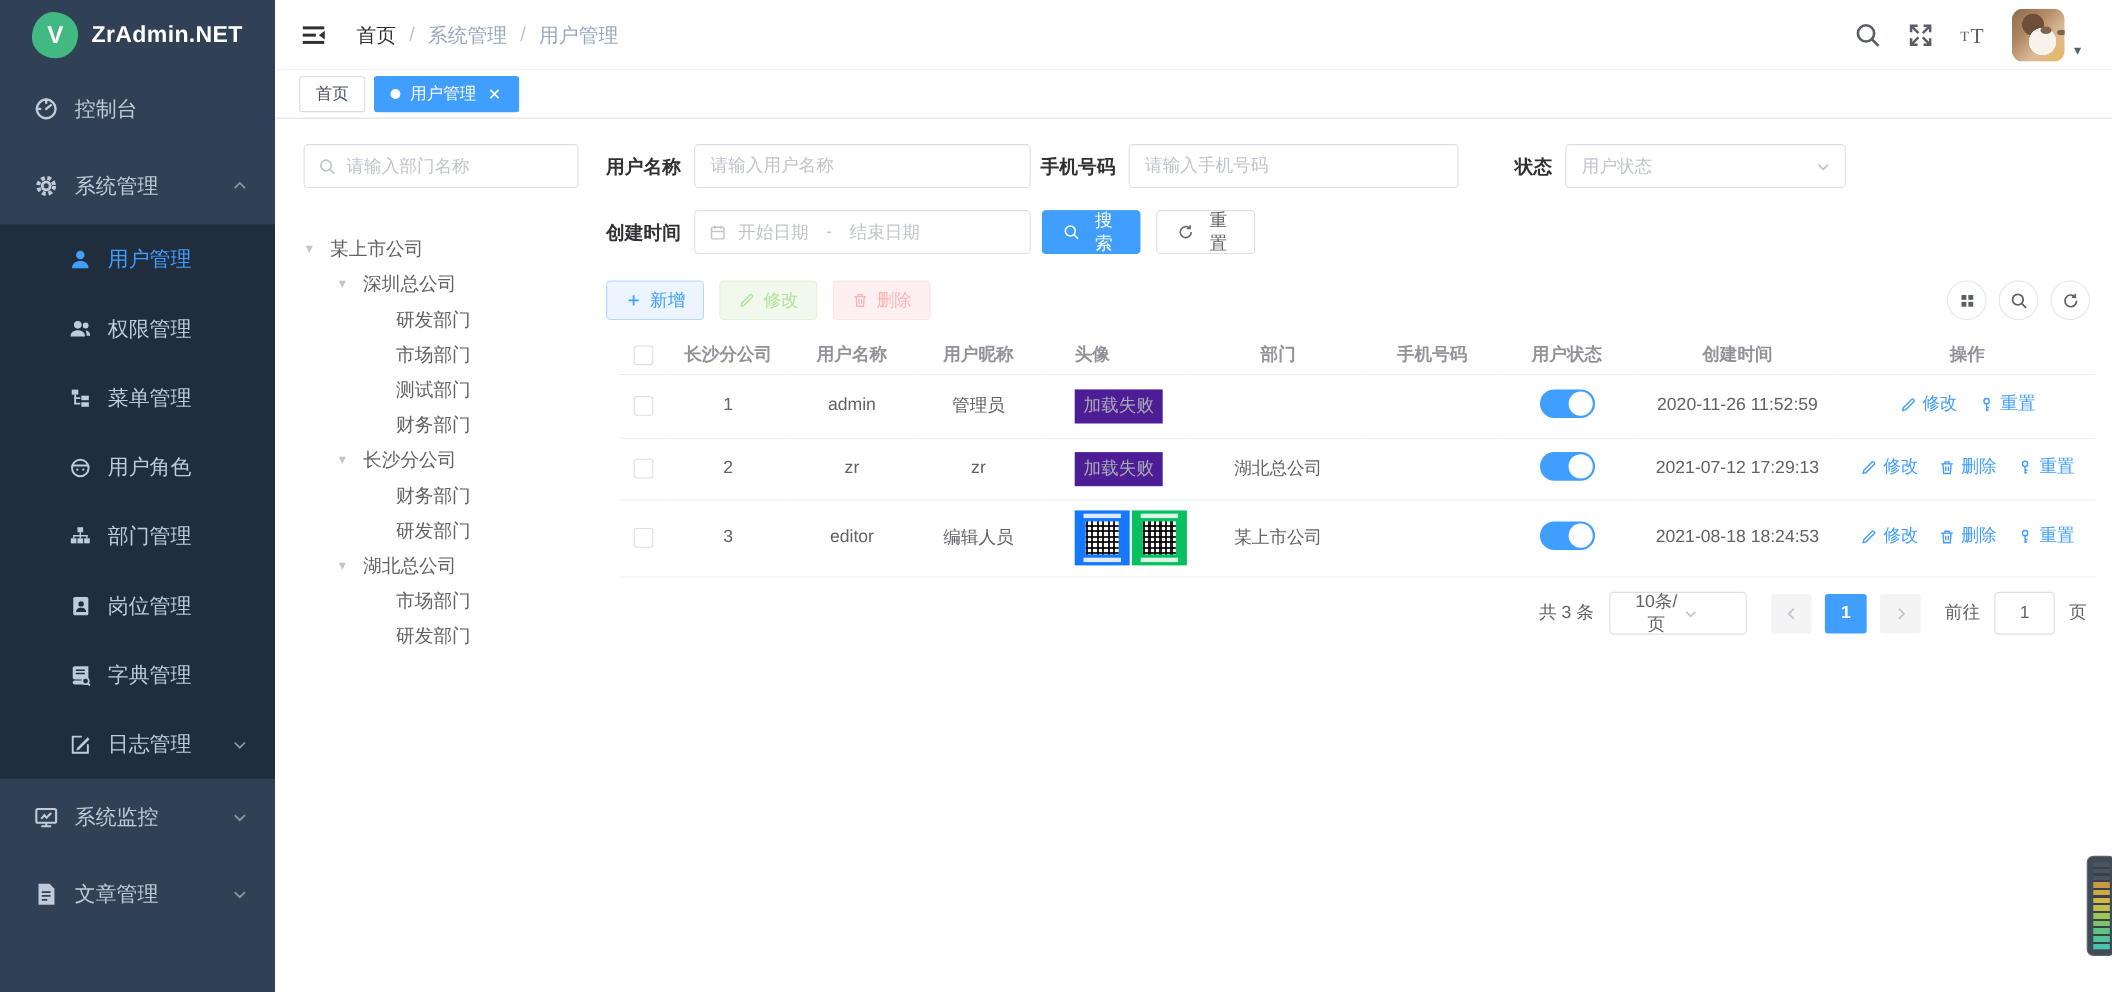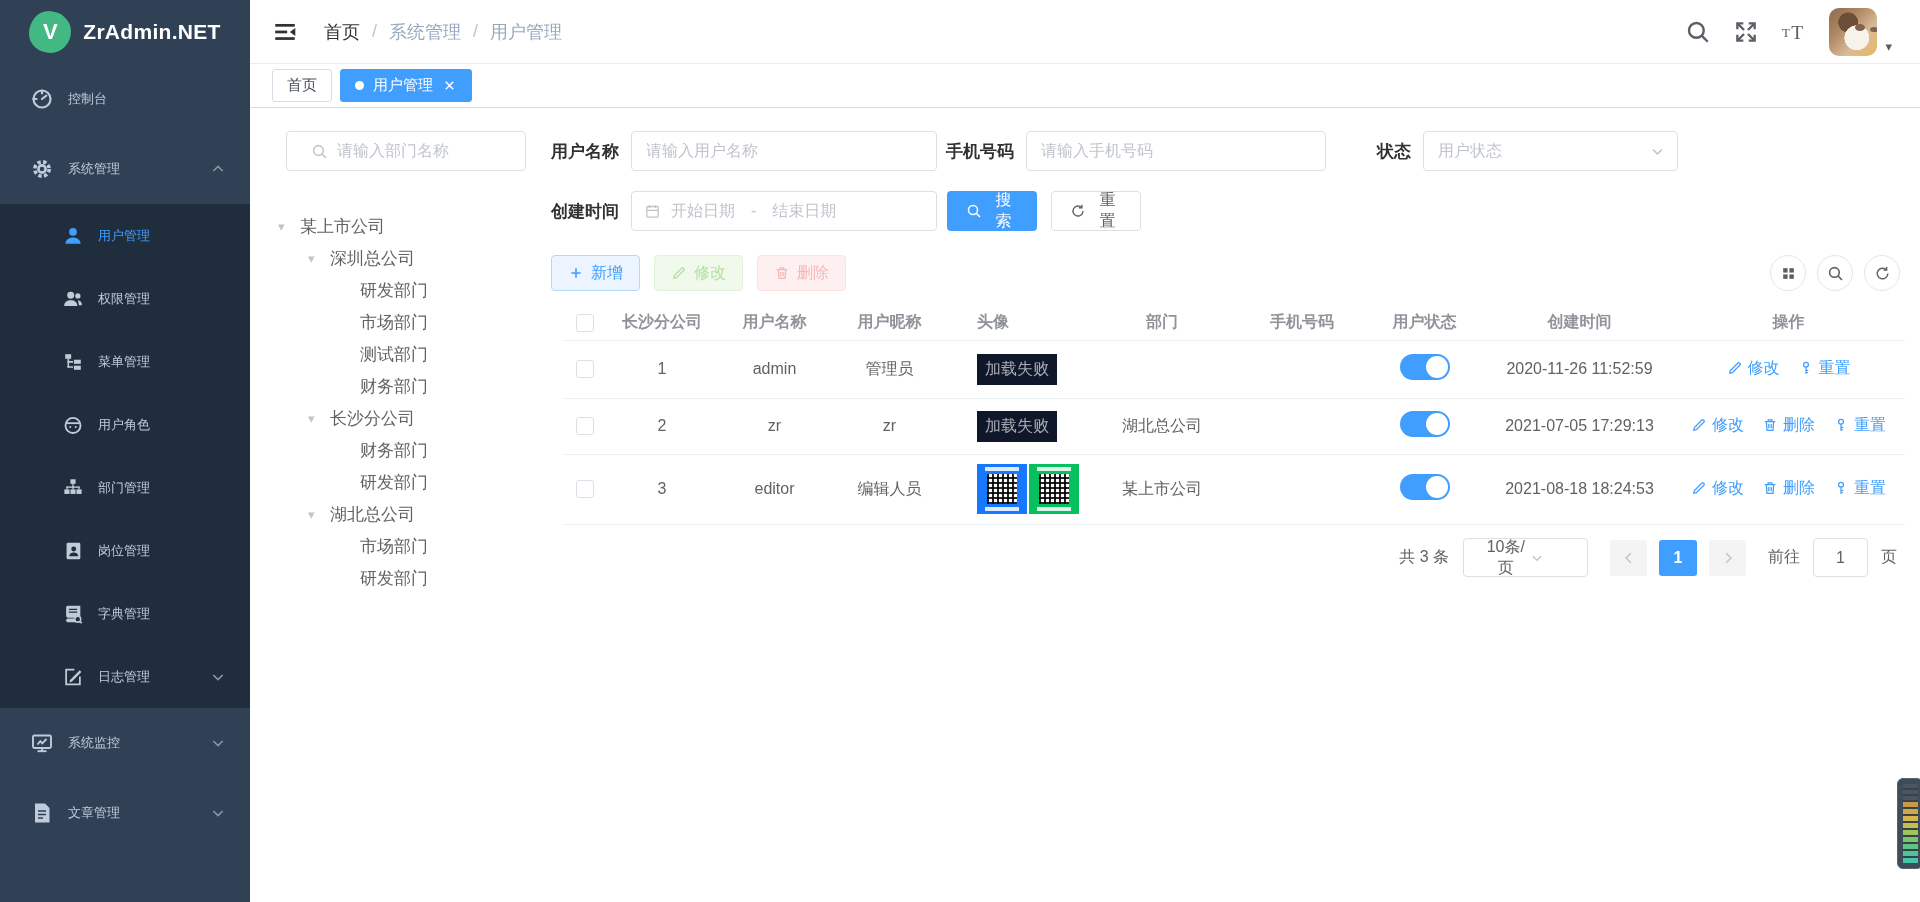--- a/index.html
+++ b/index.html
@@ -16,21 +16,21 @@
     display:flex; align-items:center; justify-content:center; color:#fff; font-weight:bold; font-size:22px; }
   .logo-text { color:#fff; font-size:21px; font-weight:bold; letter-spacing:.3px;text-align:right; }
   .menu-item { display:flex; align-items:center; color:var(--sidebar-text); cursor:pointer; position:relative; }
   .menu-item.top { height:70px; padding-left:30px; }
   .menu-item.sub { height:63px; padding-left:62px; }
   .submenu { background:var(--submenu-bg); }
   .mi-icon { width:24px; height:24px; margin-right:14px; flex:0 0 24px; }
   .mi-icon svg { width:24px; height:24px; }
   .menu-item.sub .mi-icon { width:22px; height:22px; flex-basis:22px; }
   .menu-item.sub .mi-icon svg { width:22px; height:22px; }
-  .mi-label { font-size:13px; }
+  .mi-label { font-size:19px; }
   .menu-item.active { color:var(--accent); }
   .mi-chevron { position:absolute; right:24px; width:16px; height:16px; color:#8a97a5; }
   .mi-chevron svg { width:16px; height:16px; }
 
   
   .header { position:absolute; left:250px; right:0; top:0; height:64px; background:#fff;
     border-bottom:1px solid #ededed; display:flex; align-items:center; }
   .fold-btn { margin-left:22px; width:26px; height:26px; color:#303133; cursor:pointer; }
   .fold-btn svg { width:26px; height:26px; }
   .breadcrumb { display:flex; align-items:center; margin-left:26px; font-size:18px; }
@@ -60,21 +60,21 @@
   .tag-dot { width:9px; height:9px; border-radius:50%; background:#fff; margin-right:9px; }
   .tag-close { margin-left:9px; width:15px; height:15px; color:#fff; }
   .tag-close svg { width:15px; height:15px; }
 
   
   .content { position:absolute; left:250px; right:0; top:108px; bottom:0; background:#fff; }
 
   
   .tree-panel { position:absolute; left:26px; top:23px; width:250px; }
   .tree-search { height:40px; border:1px solid #dcdfe6; border-radius:4px; display:flex;
-    align-items:center; padding:0 24px; color:#c0c4cc; cursor:text;margin-left:10px; }
+    align-items:center; padding:0 12px; color:#c0c4cc; cursor:text; }
   .tree-search svg { width:17px; height:17px; margin-right:9px; }
   .tree-search span { font-size:16px; }
   .tree { margin-top:39px; }
   .tree-node { height:32px; display:flex; align-items:center; font-size:17px; color:#606266; cursor:pointer; }
   .tn-arrow { width:22px; color:#c0c4cc; font-size:13px; text-align:left; }
   .tree-node.lv1 { padding-left:2px; }
   .tree-node.lv2 { padding-left:32px; }
   .tree-node.lv3 { padding-left:84px; }
 
   
@@ -109,21 +109,21 @@
     display:flex; align-items:center; justify-content:center; color:#5a5e66; cursor:pointer; }
   .circle-btn svg { width:17px; height:17px; }
 
   
   .user-table { position:absolute; top:198px; left:12px; right:0; border-collapse:collapse; table-layout:fixed; width:1342px; }
   .user-table th { height:34px; font-size:16px; font-weight:bold; color:#909399; border-bottom:1px solid #ebeef5; text-align:center; }
   .user-table td { font-size:16px; color:#606266; border-bottom:1px solid #ebeef5; text-align:center; vertical-align:middle; }
   th.al, td.al { text-align:left; padding-left:30px; }
   .chk { width:18px; height:18px; border:1px solid #dcdfe6; border-radius:3px; background:#fff;
     display:inline-block; vertical-align:middle; cursor:pointer; }
-  .broken-img { display:inline-block; background:#0f172a; color:#a8abb2; font-size:16px; padding:5px 8px; }
+  .broken-img { display:inline-block; background:#4c1d95; color:#a8abb2; font-size:16px; padding:5px 8px; }
   .qr { width:50px; height:50px; display:inline-block; position:relative; margin-right:2px; vertical-align:middle; }
   .qr.alipay { background:#1677ff; }
   .qr.wechat { background:#07c160; }
   .qr::before { content:""; position:absolute; left:10px; top:10px; width:30px; height:30px; background:
       repeating-linear-gradient(0deg,rgba(0,0,0,.85) 0 2px,transparent 2px 5px),
       repeating-linear-gradient(90deg,#222 0 2px,#fff 2px 5px); }
   .qr::after { content:""; position:absolute; left:8px; top:3px; width:34px; height:4px; background:rgba(255,255,255,.85);
     box-shadow:0 40px 0 rgba(255,255,255,.85); }
   .switch { width:50px; height:26px; border-radius:13px; background:var(--accent); position:relative;
     display:inline-block; cursor:pointer; }
@@ -592,21 +592,21 @@
             </tr>
             <tr style="height: 56px;">
               <td><span class="chk"></span></td>
               <td>2</td>
               <td>zr</td>
               <td>zr</td>
               <td class="al"><span class="broken-img">加载失败</span></td>
               <td>湖北总公司</td>
               <td></td>
               <td><span class="switch"></span></td>
-              <td>2021-07-05 17:29:13</td>
+              <td>2021-07-12 17:29:13</td>
               <td><span class="op-link">
                   <span>
                     <svg viewBox="0 0 24 24" fill="none" stroke="currentColor" stroke-width="1.9">
                       <path d="M4.2 19.8l.9-3.9L16.4 4.6a1.6 1.6 0 0 1 2.3 0l.7.7a1.6 1.6 0 0 1 0 2.3L8.1 18.9z"></path>
                     </svg>
                   </span>
                   <span>修改</span>
                 </span><span class="op-link">
                   <span>
                     <svg viewBox="0 0 24 24" fill="none" stroke="currentColor" stroke-width="1.9">

